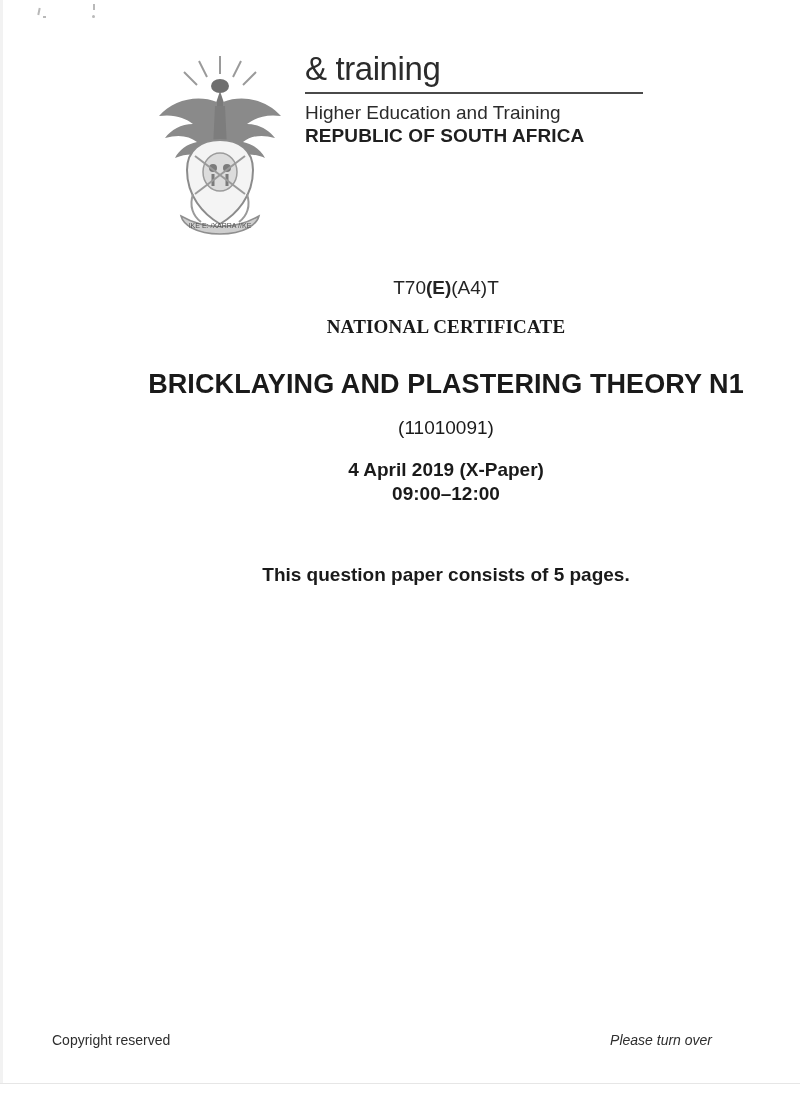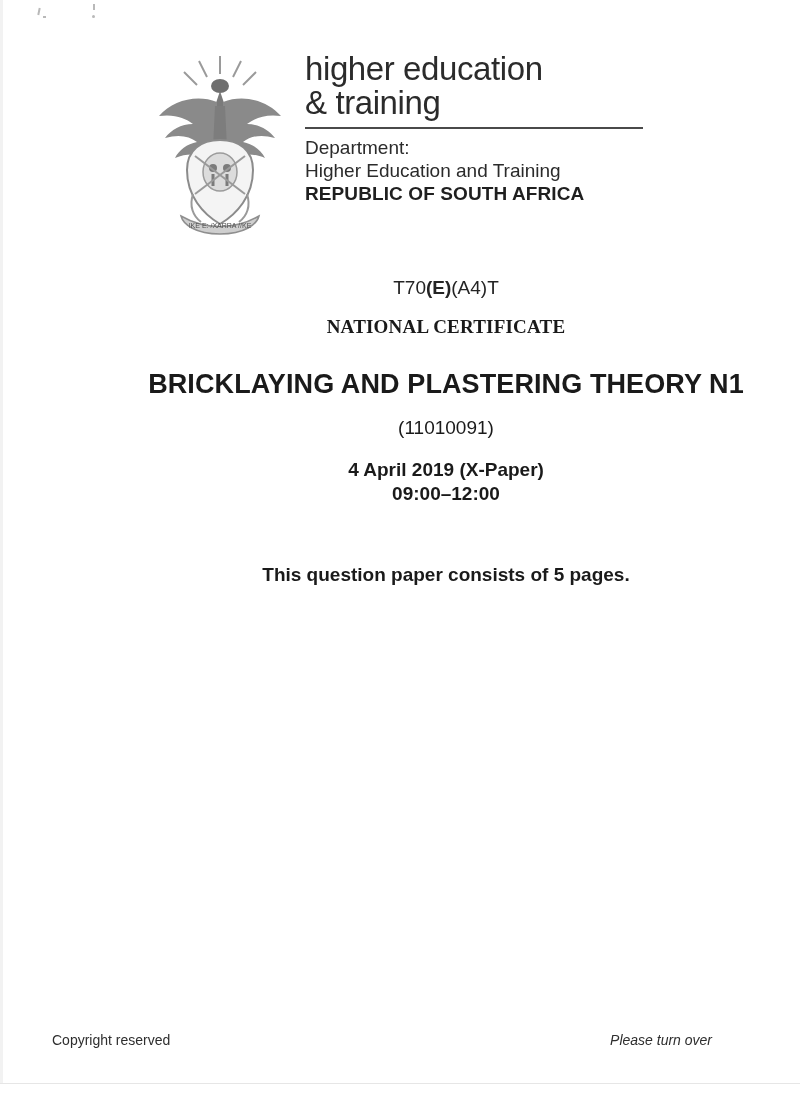--- a/index.html
+++ b/index.html
@@ -216,24 +216,22 @@
           <path d="M48 150 C44 162 48 172 56 178" stroke="#9a9a9a" stroke-width="2" fill="none"></path>
           <path d="M102 150 C106 162 102 172 94 178" stroke="#9a9a9a" stroke-width="2" fill="none"></path>
 
           <path d="M36 172 C60 186 90 186 114 172 C112 180 100 190 75 190 C50 190 38 180 36 172 Z" fill="#cfcfcf" stroke="#8f8f8f" stroke-width="1.5"></path>
           <text x="75" y="184" font-size="7" text-anchor="middle" fill="#4f4f4f" font-family="Liberation Sans, sans-serif">!KE E: /XARRA //KE</text>
         </g>
       </svg>
     </div>
 
     <div class="dept-block">
-      <div class="dept-title">higher education</div>
       <div class="dept-title">&amp; training</div>
       <div class="dept-rule"></div>
-      <div class="dept-sub1">Department:</div>
       <div class="dept-sub2">Higher Education and Training</div>
       <div class="dept-sub3">REPUBLIC OF SOUTH AFRICA</div>
     </div>
 
   </div>
 
   <div class="center-block paper-code">
     <span>T70</span><b>(E)</b><span>(A4)T</span>
   </div>
 

